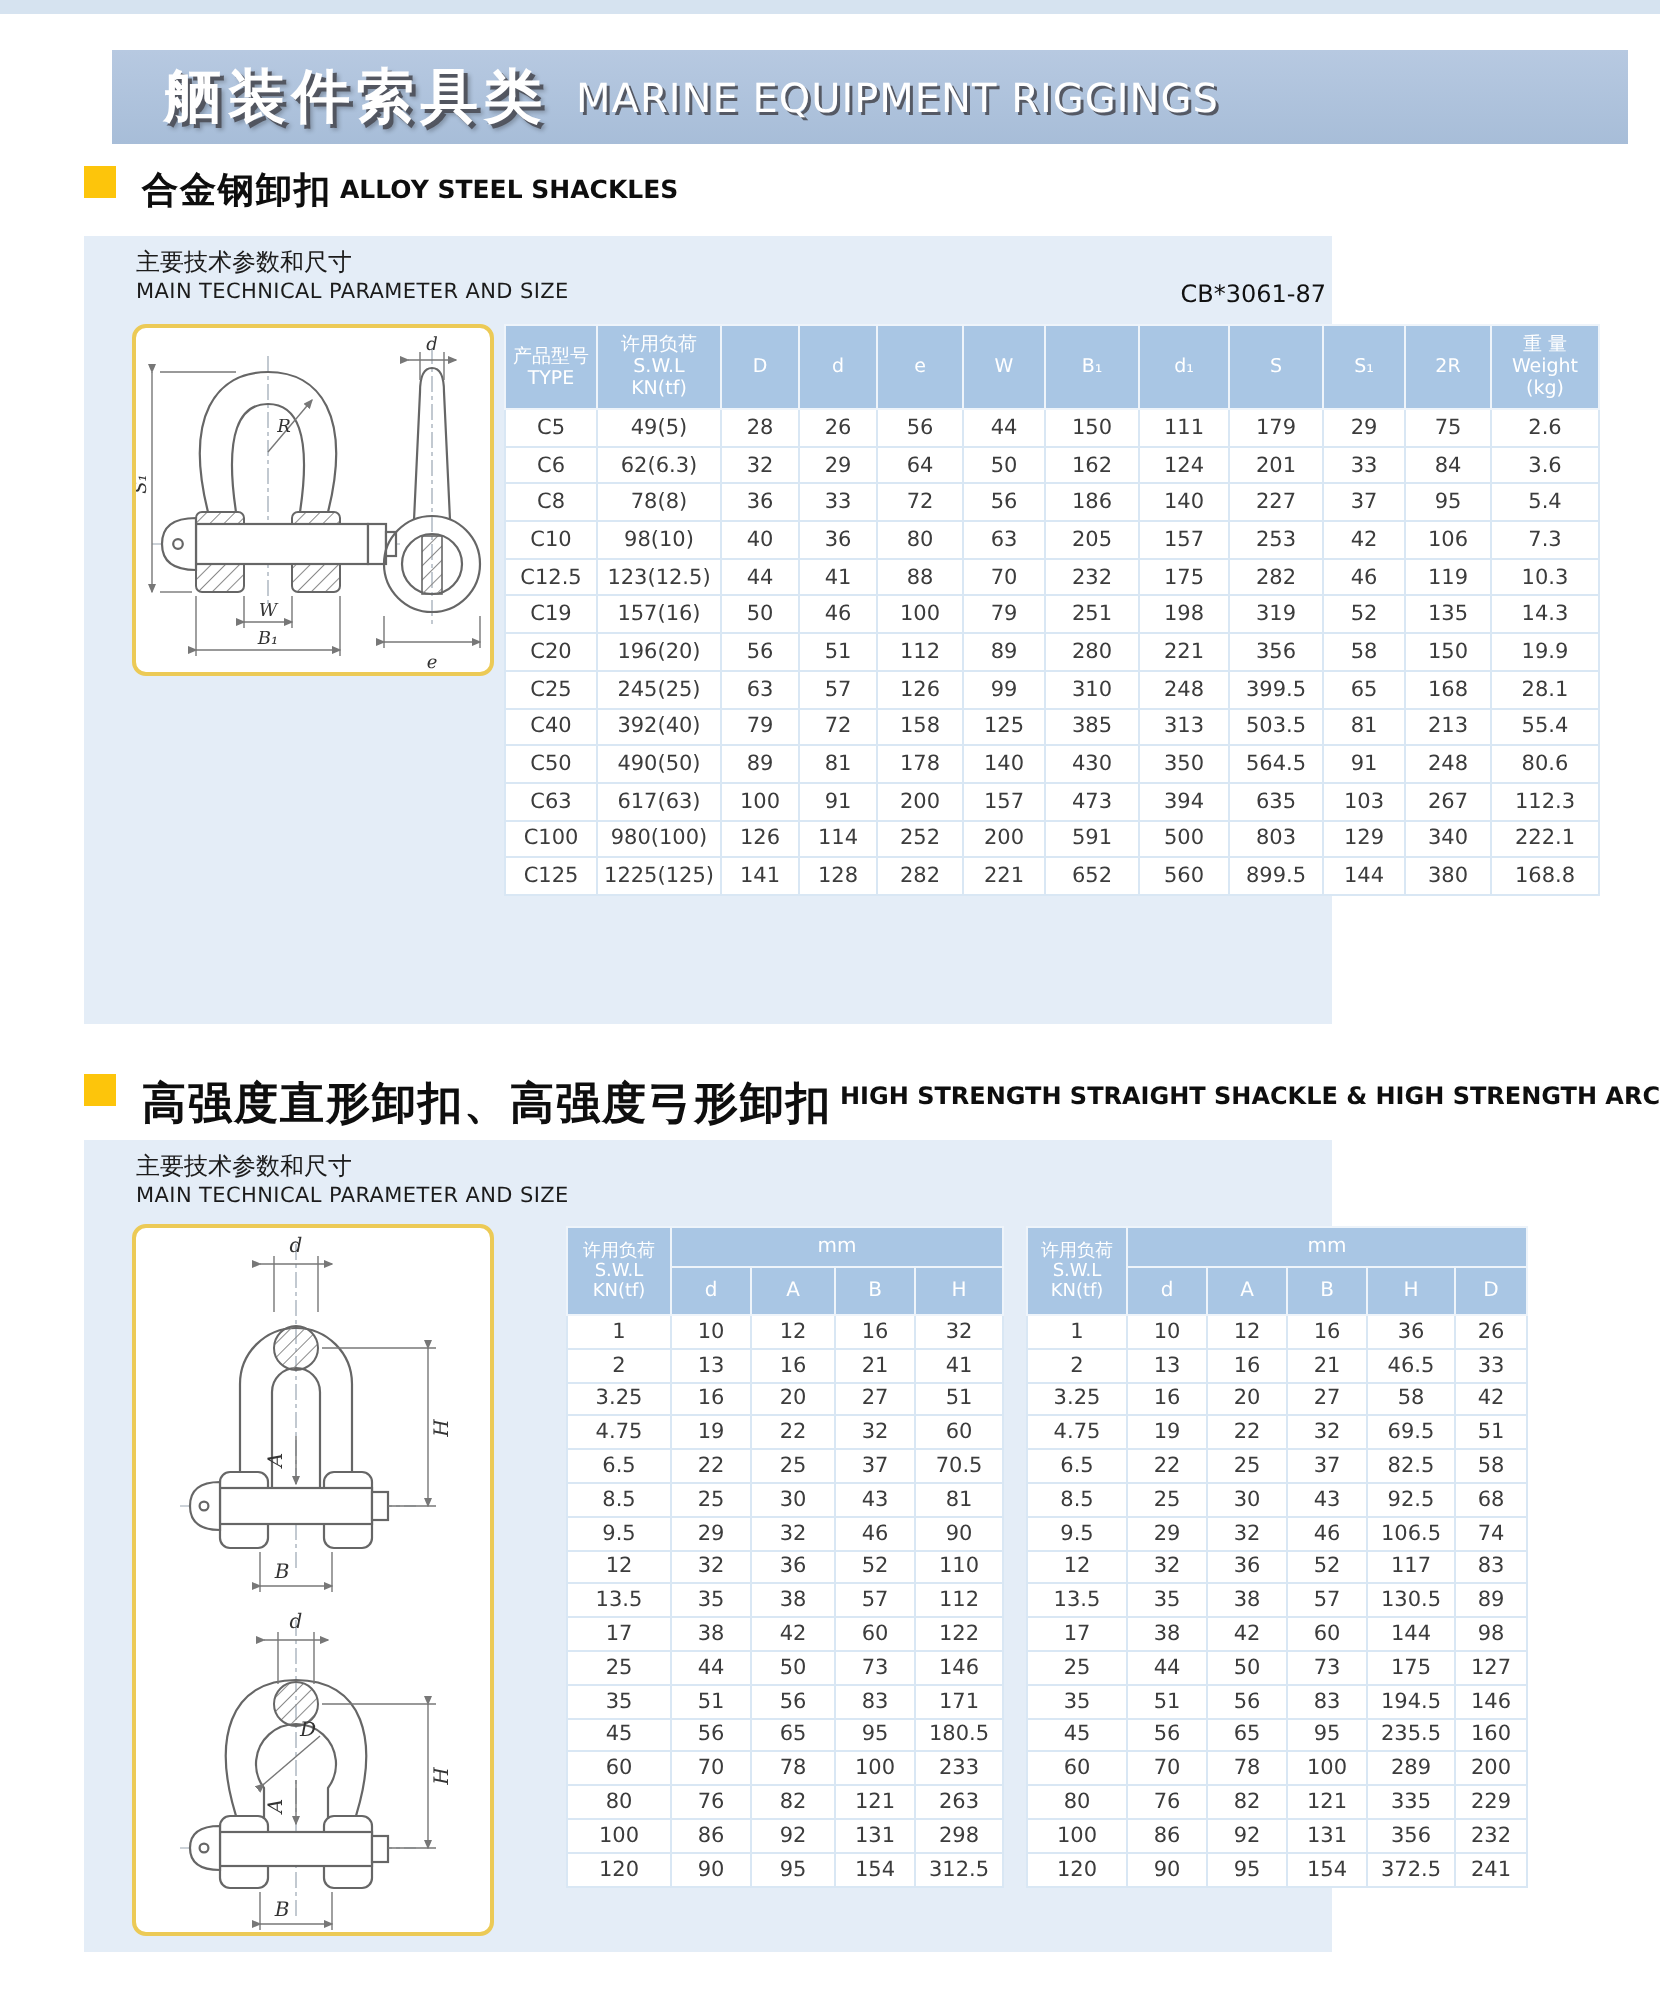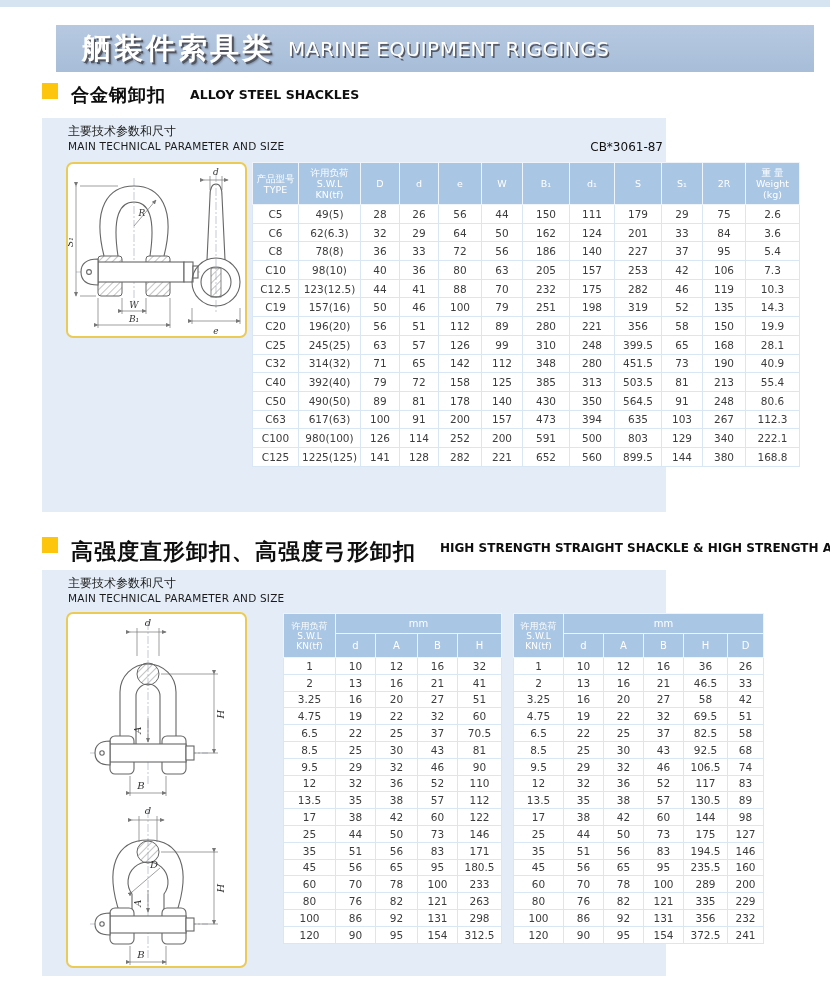--- a/index.html
+++ b/index.html
@@ -8,21 +8,21 @@
   .top-strip{position:absolute;left:0;top:0;width:830px;height:7px;background:#d6e3f0}
   .banner{position:absolute;left:56px;top:25px;width:758px;height:47px;
     background:linear-gradient(#b7c9e1,#a7bdd8);display:flex;align-items:center;padding-left:26px}
   .banner-zh{font-size:29px;font-weight:bold;color:#fff;letter-spacing:3px;
     text-shadow:2px 2px 0 rgba(75,78,86,.9),3px 3px 2px rgba(0,0,0,.25)}
   .banner-en{font-size:20px;font-weight:normal;color:#fff;margin-left:14px;letter-spacing:.5px;
     text-shadow:1.5px 1.5px 0 rgba(75,78,86,.9)}
   .sec-head{position:absolute;left:42px;display:flex;align-items:flex-start;height:20px}
   .sec-head .bullet{width:16px;height:16px;background:#fdc50b;margin-right:13px;flex:none}
   .sec-head .zh{font-size:18px;font-weight:bold;color:#0e0e0e;letter-spacing:1px;white-space:nowrap}
-  .sec-head .en{font-size:12.5px;font-weight:bold;color:#0e0e0e;margin-left:24px;padding-top:4px;white-space:nowrap}
+  .sec-head .en{font-size:12.5px;font-weight:bold;color:#0e0e0e;margin-left:4px;padding-top:4px;white-space:nowrap}
   #sec1-head{top:83px}
   #sec2-head{top:537px}
   .panel{position:absolute;left:42px;width:624px;background:#e4edf7}
   #panel1{top:118px;height:394px}
   #panel2{top:570px;height:406px}
   .subtitle{position:absolute;left:26px;top:5px;color:#1b1b1b}
   .subtitle .l1{font-size:12px;line-height:16px}
   .subtitle .l2{font-size:10.5px;line-height:15px;letter-spacing:.2px}
   .standard{position:absolute;right:3px;top:22px;font-size:12px;color:#111}
   .draw-box{position:absolute;background:#fff;border:2px solid #ecca56;border-radius:7px}
@@ -280,34 +280,20 @@
           <td>126</td>
           <td>99</td>
           <td>310</td>
           <td>248</td>
           <td>399.5</td>
           <td>65</td>
           <td>168</td>
           <td>28.1</td>
         </tr>
         <tr>
-          <td>C32</td>
-          <td>314(32)</td>
-          <td>71</td>
-          <td>65</td>
-          <td>142</td>
-          <td>112</td>
-          <td>348</td>
-          <td>280</td>
-          <td>451.5</td>
-          <td>73</td>
-          <td>190</td>
-          <td>40.9</td>
-        </tr>
-        <tr>
           <td>C40</td>
           <td>392(40)</td>
           <td>79</td>
           <td>72</td>
           <td>158</td>
           <td>125</td>
           <td>385</td>
           <td>313</td>
           <td>503.5</td>
           <td>81</td>

